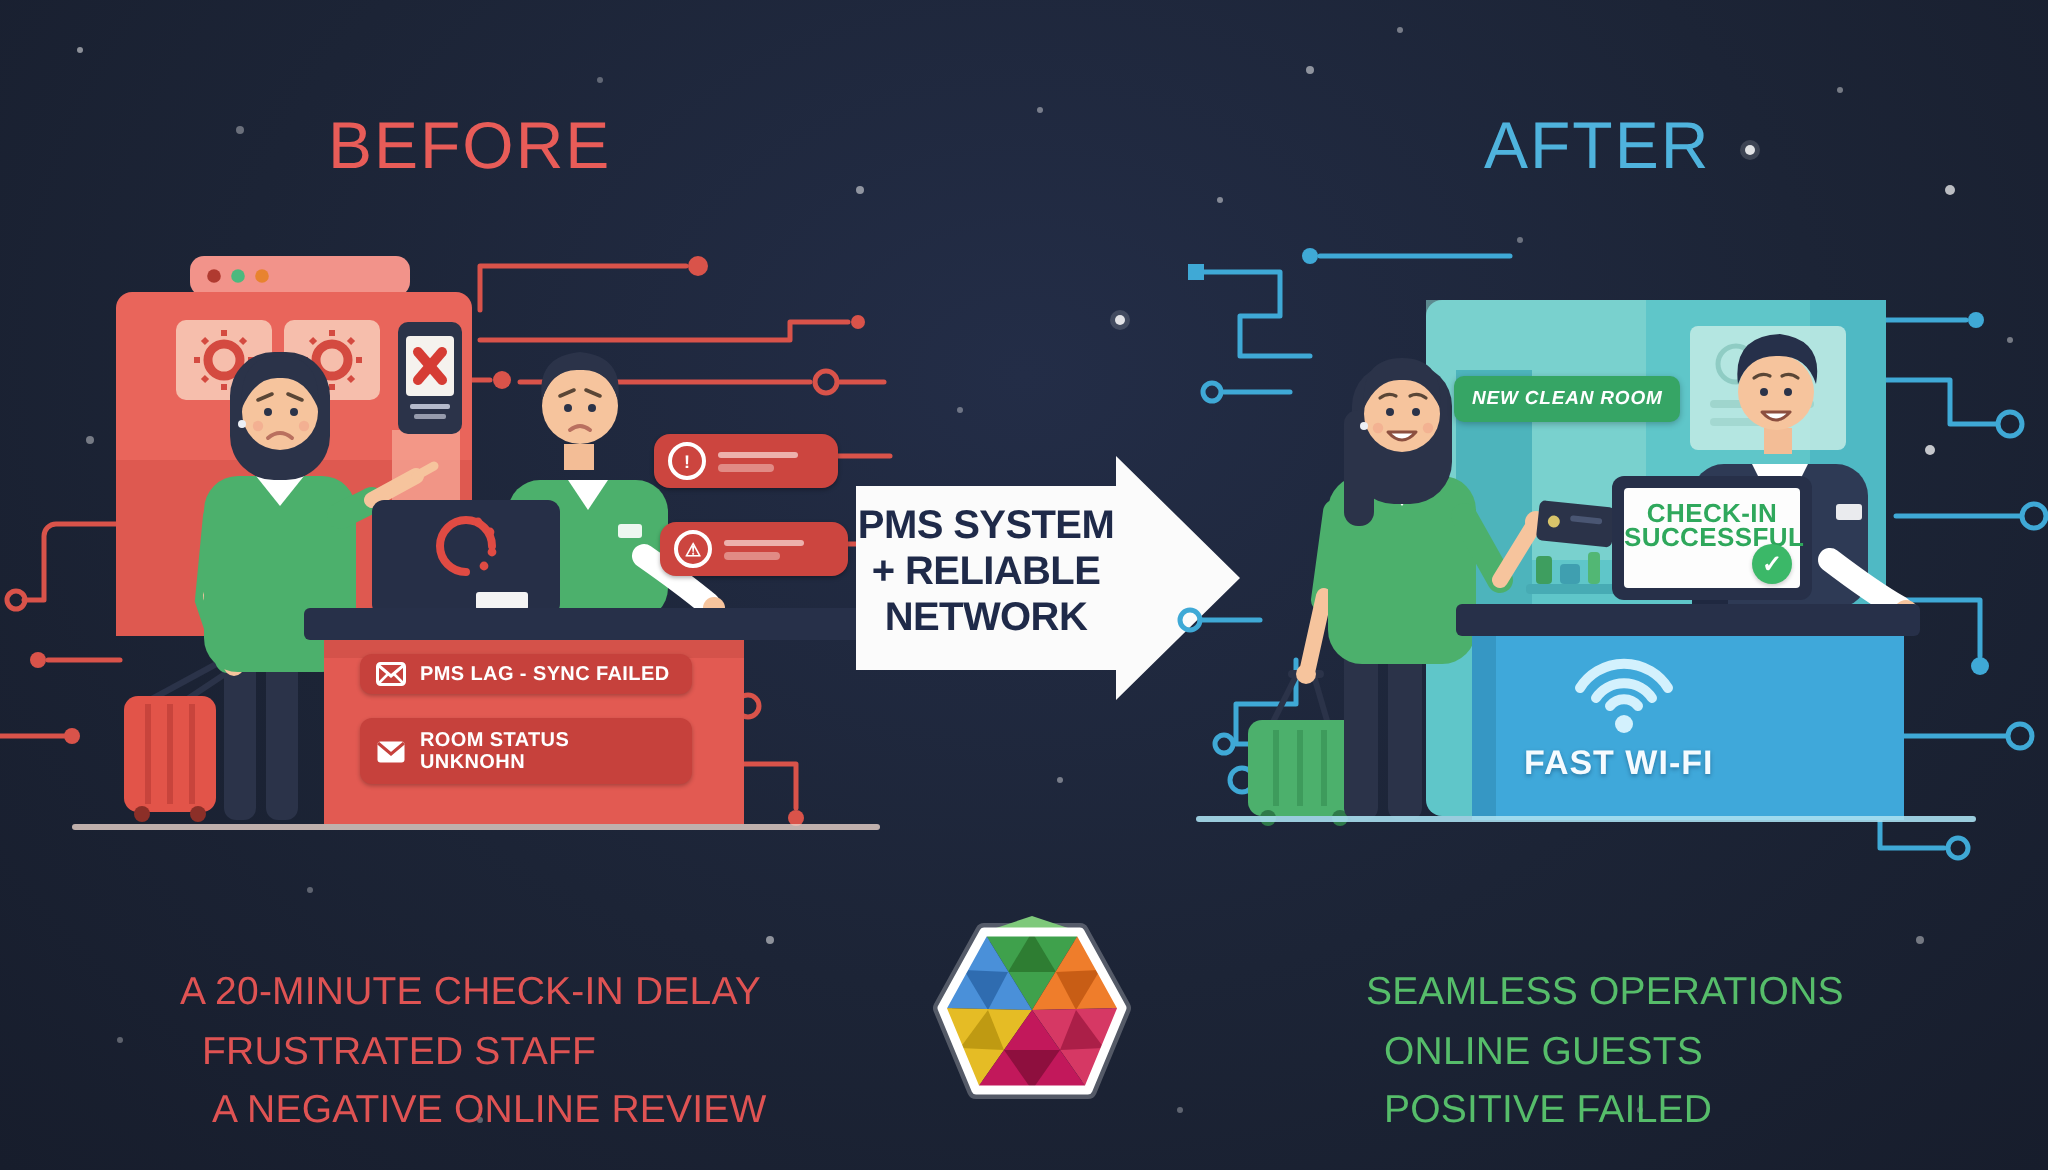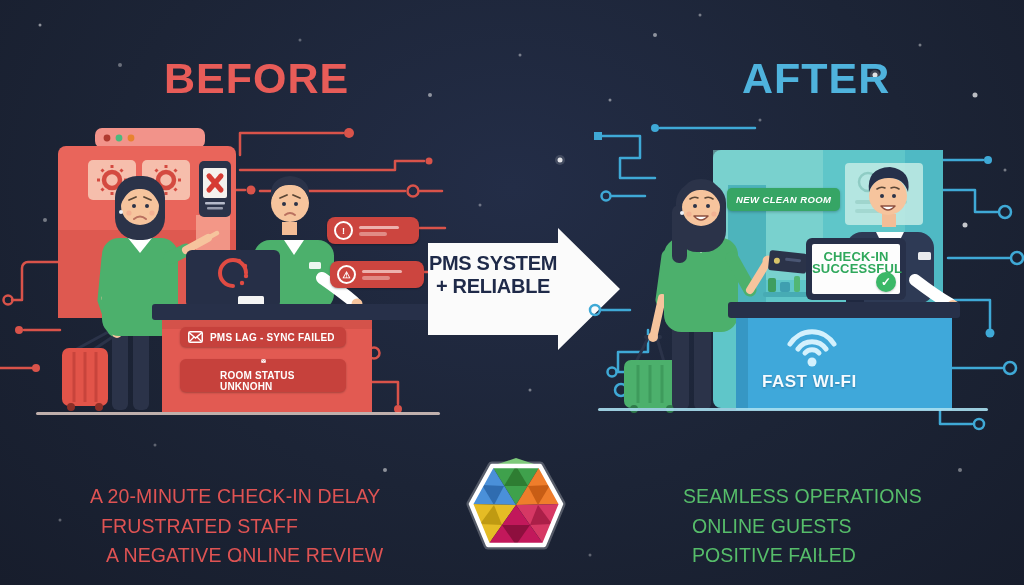--- a/index.html
+++ b/index.html
@@ -2,37 +2,37 @@
 <html><head>
 <meta charset="utf-8">
 <style>
   html,body{margin:0;padding:0;background:#10131d;}
   .canvas{
     position:relative;width:1024px;height:585px;overflow:hidden;
     background:radial-gradient(ellipse at 50% 32%, #232d47 0%, #1c2436 55%, #171d2c 100%);
     font-family:"Liberation Sans", sans-serif;
   }
   .art{position:absolute;left:0;top:0;width:1024px;height:585px;}
-  .title{position:absolute;top:54px;font-size:43px;font-weight:700;letter-spacing:1px;}
+  .title{position:absolute;top:54px;font-size:33px;font-weight:400;letter-spacing:1px;}
   .title-before{left:164px;color:#e85c58;}
   .title-after{left:742px;color:#4fb3dd;}
 
   .arrow-text{
     position:absolute;left:428px;top:252px;width:130px;text-align:center;
     color:#1f2a49;font-weight:800;font-size:20px;line-height:23px;letter-spacing:-0.3px;
   }
 
   .desk-msg{
     position:absolute;background:#c6413c;border-radius:6px;display:flex;align-items:center;
     gap:7px;padding:0 8px;color:#ffffff;font-weight:700;font-size:10px;letter-spacing:0.2px;
     box-shadow:0 1px 2px rgba(0,0,0,.25);
   }
   .desk-msg .txt{line-height:11px;}
   #msg1{left:180px;top:327px;width:150px;height:20px;}
-  #msg2{left:180px;top:359px;width:150px;height:33px;flex-direction:column;}
+  #msg2{left:180px;top:359px;width:150px;height:33px;}
   #msg2 .txt{width:86px;}
 
   .alert-bubble{
     position:absolute;background:#cc453f;border-radius:8px;display:flex;align-items:center;
     gap:6px;padding:0 7px;box-shadow:0 1px 2px rgba(0,0,0,.3);
   }
   #alert1{left:327px;top:217px;width:78px;height:27px;}
   #alert2{left:330px;top:261px;width:80px;height:27px;}
   .alert-icon{
     width:15px;height:15px;border:2px solid #fff;border-radius:50%;color:#fff;
@@ -413,20 +413,21 @@
       <polygon points="-24,-41 24,-41 45,-3 28,38 -28,38 -45,-3" fill="none" stroke="#ffffff" stroke-width="4.5" stroke-linejoin="round"></polygon>
     </g>
   </svg>
 
   <div class="title title-before">BEFORE</div>
   <div class="title title-after">AFTER</div>
 
   <div class="arrow-text">
     <div>PMS SYSTEM</div>
     <div>+ RELIABLE</div>
+    <div>NETWORK</div>
   </div>
 
   <div class="desk-msg" id="msg1">
     <svg width="15" height="12" viewBox="0 0 15 12">
       <rect x="0.75" y="0.75" width="13.5" height="10.5" rx="1.5" fill="none" stroke="#fff" stroke-width="1.5"></rect>
       <path d="M1 1.5 L7.5 7 L14 1.5" fill="none" stroke="#fff" stroke-width="1.5"></path>
       <path d="M1.5 10.5 L6 6 M13.5 10.5 L9 6" stroke="#fff" stroke-width="1.3"></path>
     </svg>
     <span class="txt">PMS LAG - SYNC FAILED</span>
   </div>

